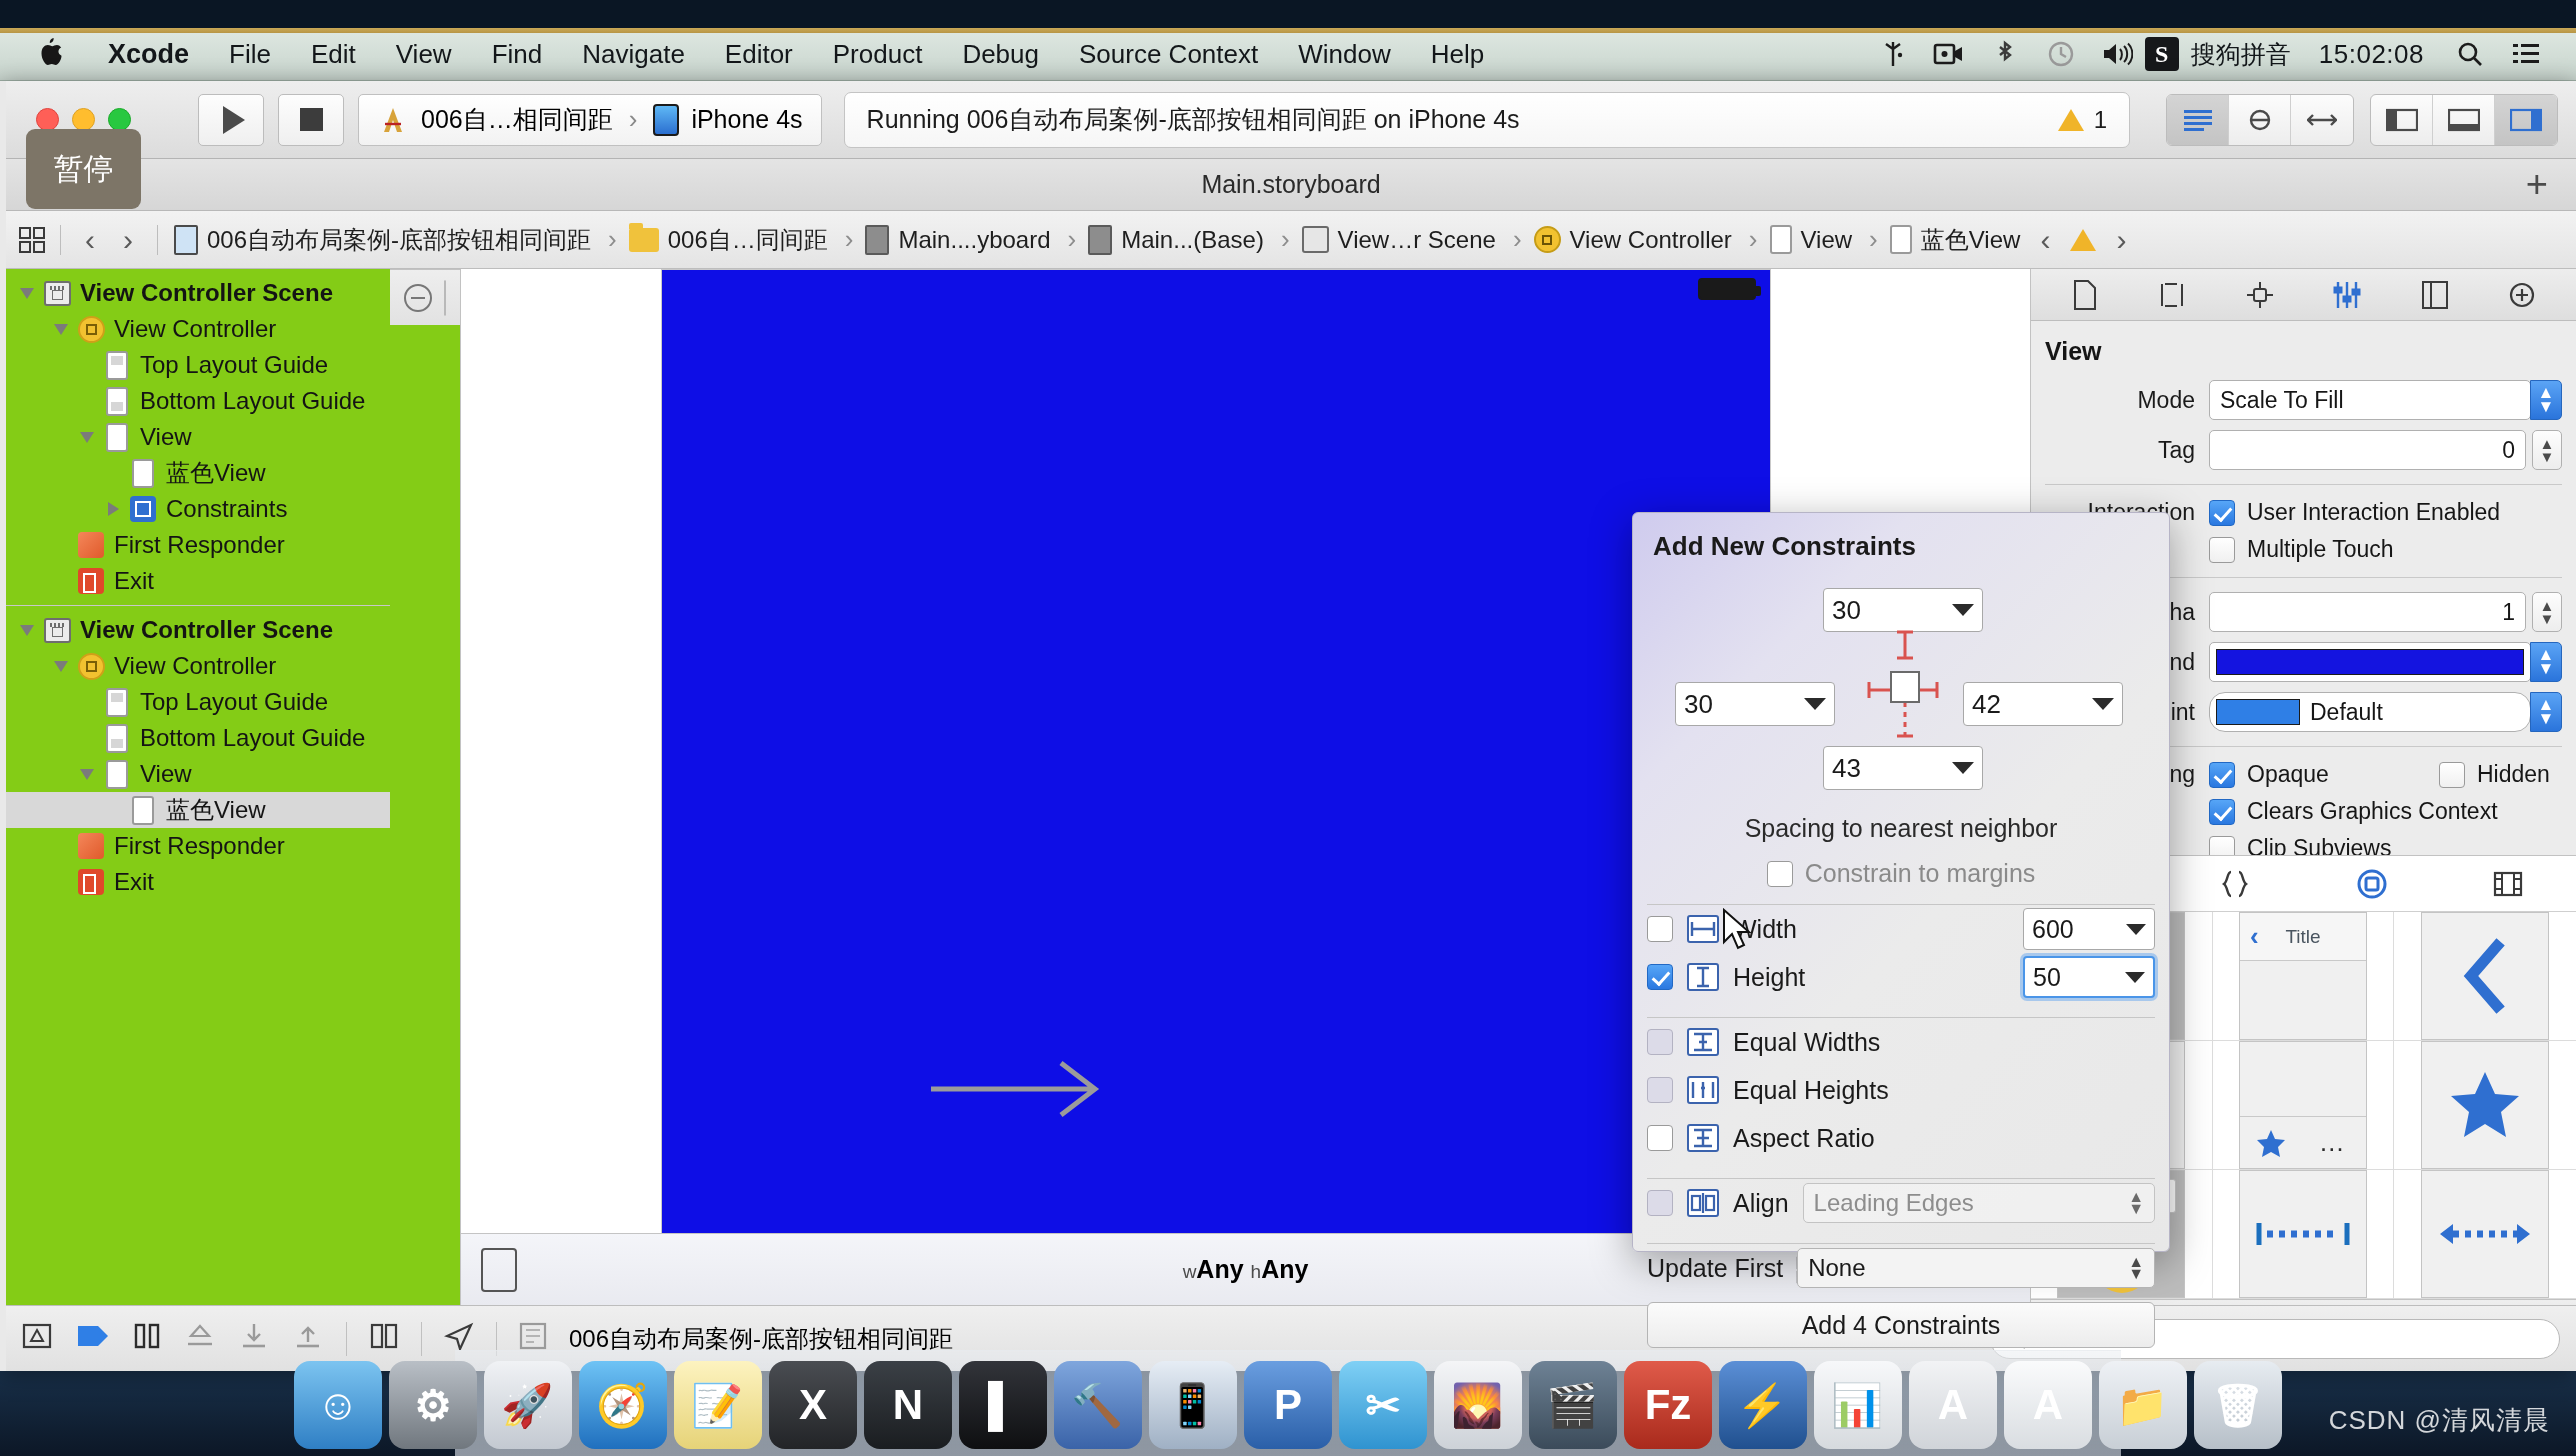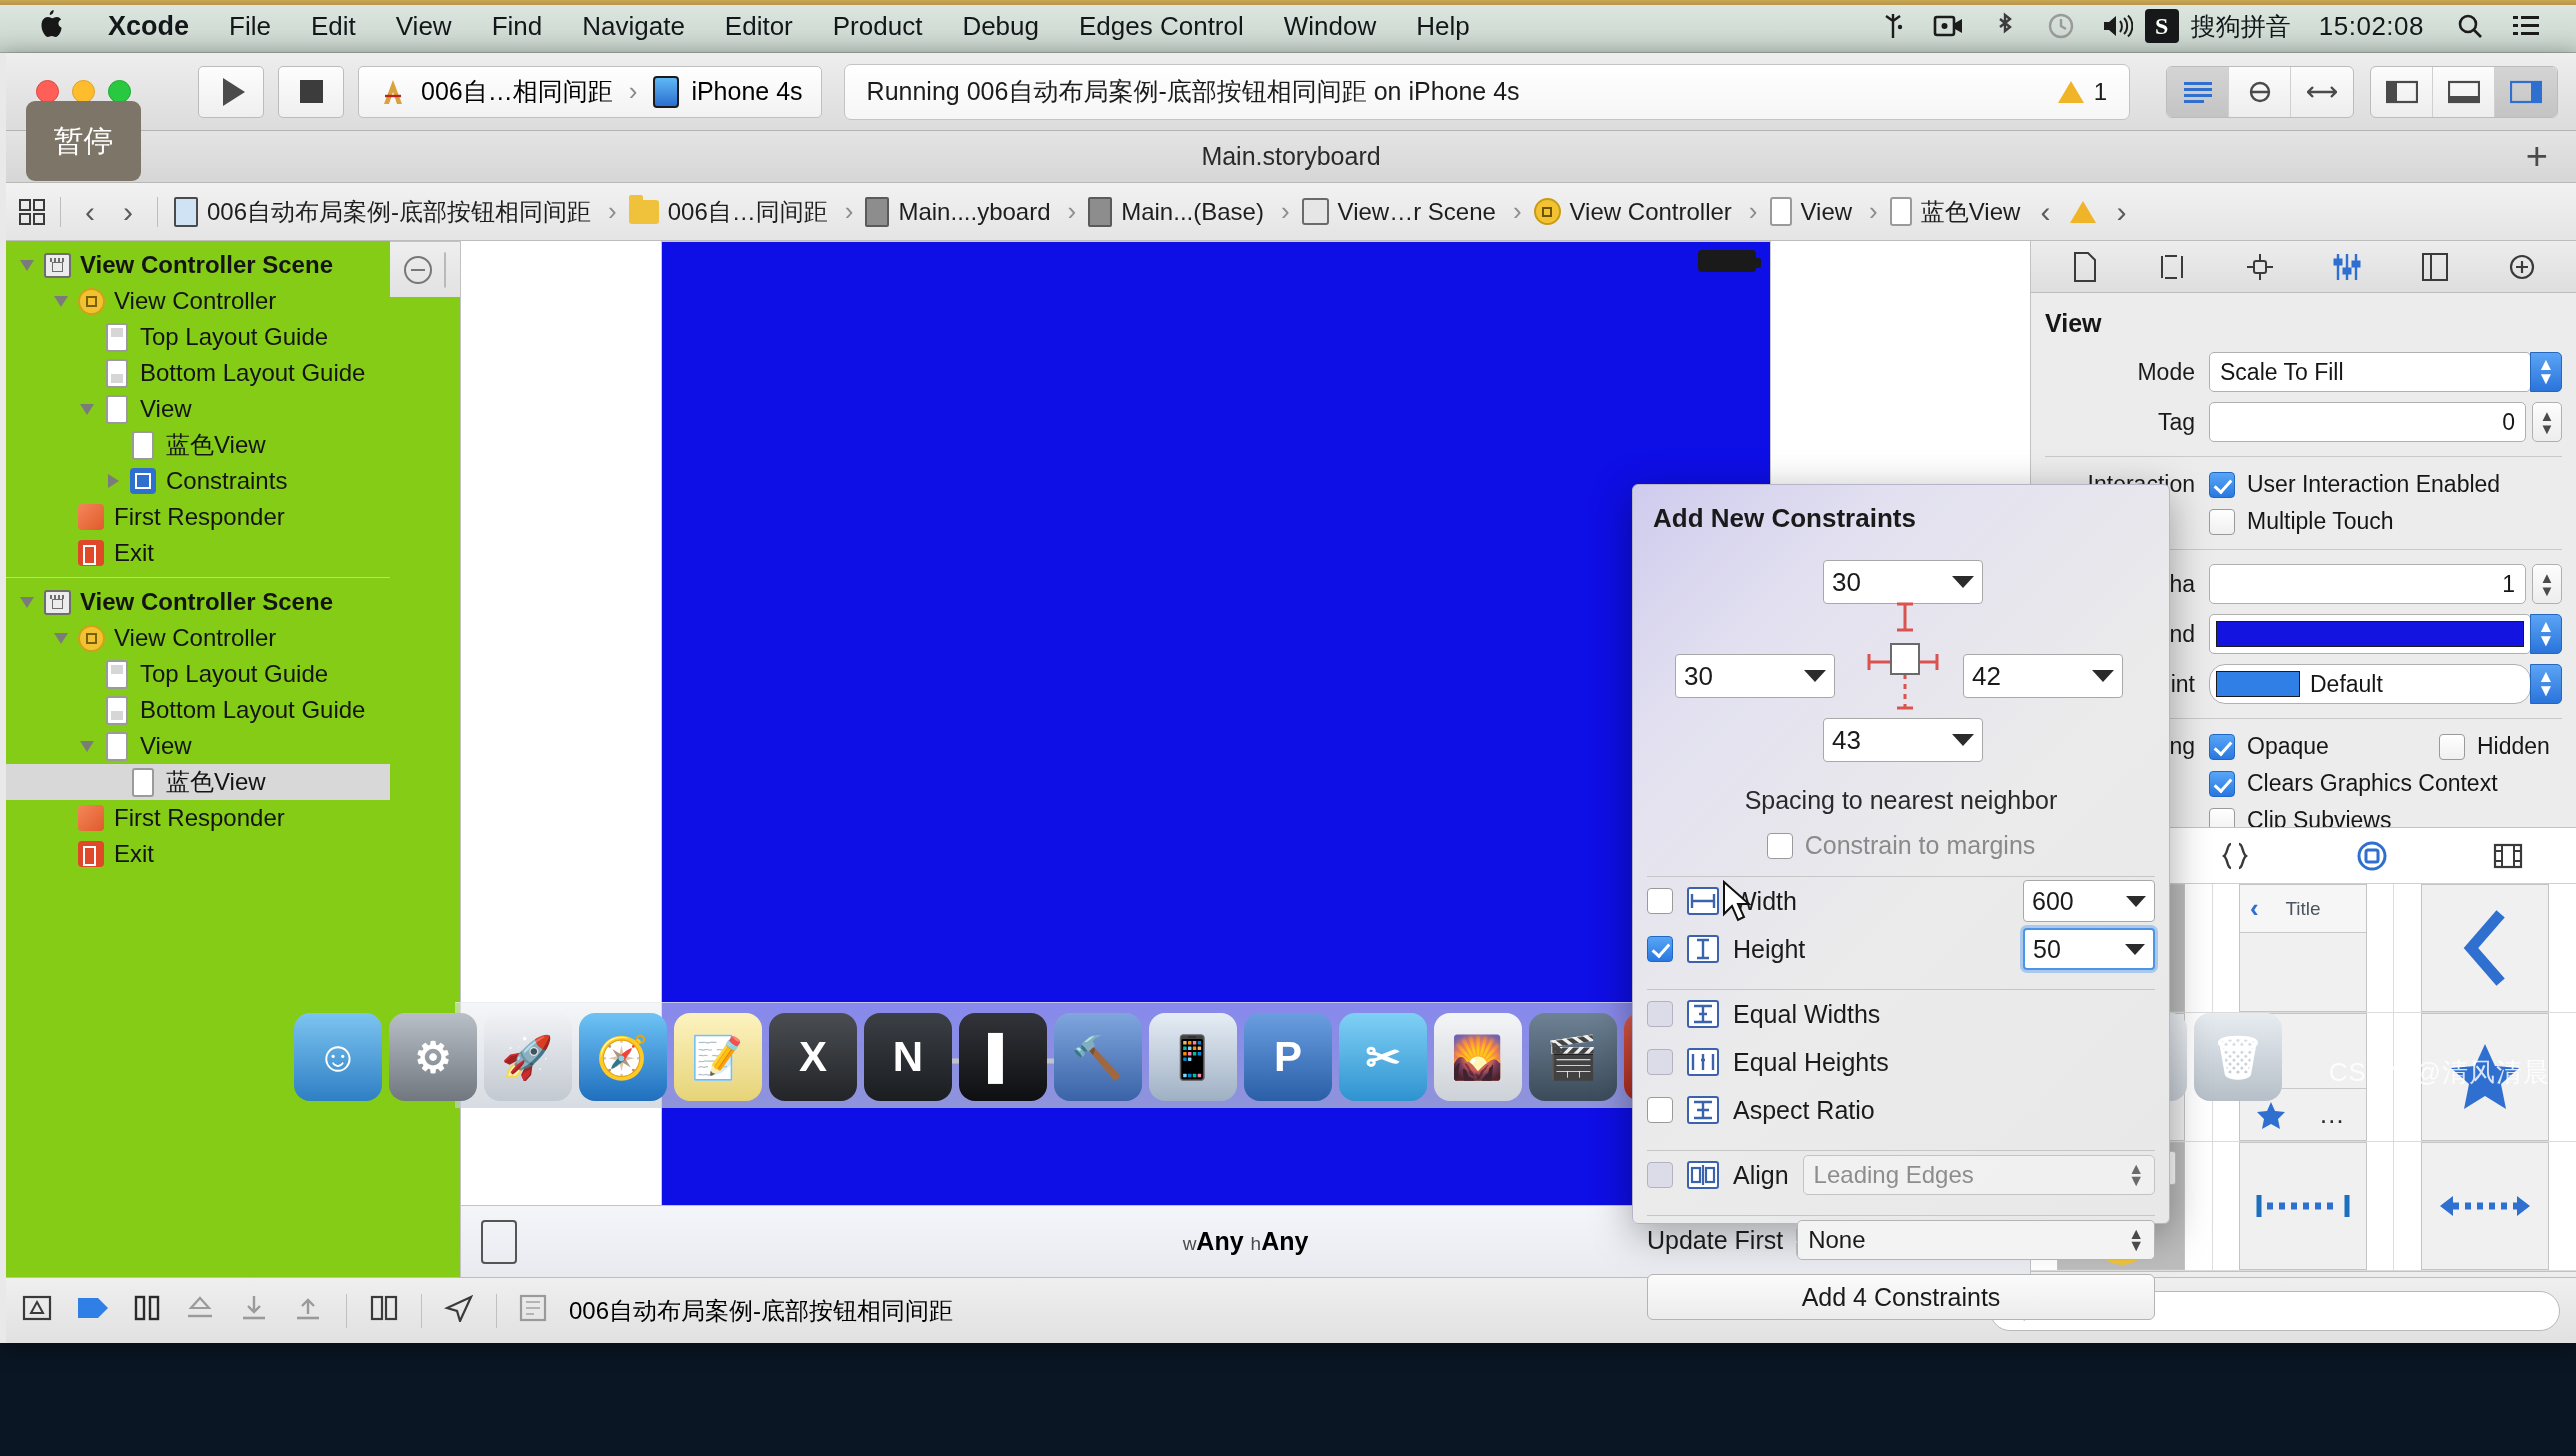--- a/index.html
+++ b/index.html
@@ -2,21 +2,21 @@
 <html><head>
 <meta charset="utf-8">
 <style>
   * { box-sizing: border-box; margin:0; padding:0; }
   html,body { width:2576px; height:1456px; overflow:hidden; }
   body {
     font-family: "Liberation Sans", "DejaVu Sans", sans-serif;
     background:#0a1624;
     -webkit-font-smoothing: antialiased;
   }
-  .app { position:relative; width:2576px; height:1108px; }
+  .app { position:relative; width:2576px; height:1428px;margin-top:28px; }
 
   
   .desktop {
     position:absolute; inset:0;
     background:
       radial-gradient(ellipse 70% 60% at 50% 95%, #2b4663 0%, #16293d 45%, #0a1422 100%);
   }
   .desktop:before{
     content:""; position:absolute; left:0; right:0; bottom:0; height:210px;
     background:linear-gradient(180deg,#11213a 0%,#1d3957 45%,#0c1726 100%);
@@ -352,21 +352,21 @@
     </span>
     <span class="mb-item bold">Xcode</span>
     <span class="mb-item">File</span>
     <span class="mb-item">Edit</span>
     <span class="mb-item">View</span>
     <span class="mb-item">Find</span>
     <span class="mb-item">Navigate</span>
     <span class="mb-item">Editor</span>
     <span class="mb-item">Product</span>
     <span class="mb-item">Debug</span>
-    <span class="mb-item">Edges Control</span>
+    <span class="mb-item">Source Context</span>
     <span class="mb-item">Window</span>
     <span class="mb-item">Help</span>
 
     <div class="mb-right">
       <span class="mb-ico">
         <svg width="30" height="30" viewBox="0 0 30 30">
             <path d="M15 3v24M15 10l7-5M15 10l-7-5" stroke="#1c1c1c" stroke-width="2.4" fill="none"></path>
             <circle cx="22" cy="16" r="2.2" fill="#1c1c1c"></circle>
           </svg>
       </span>

